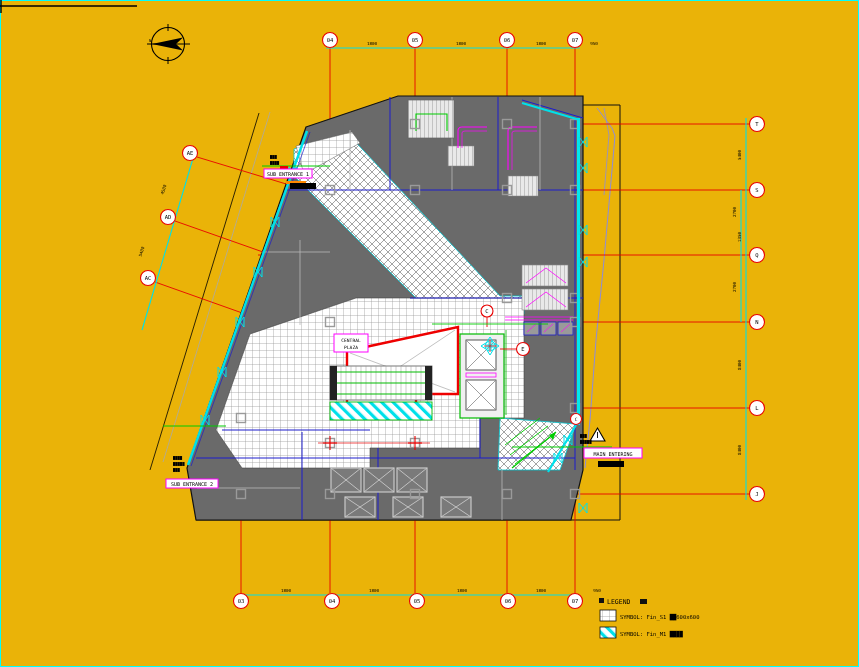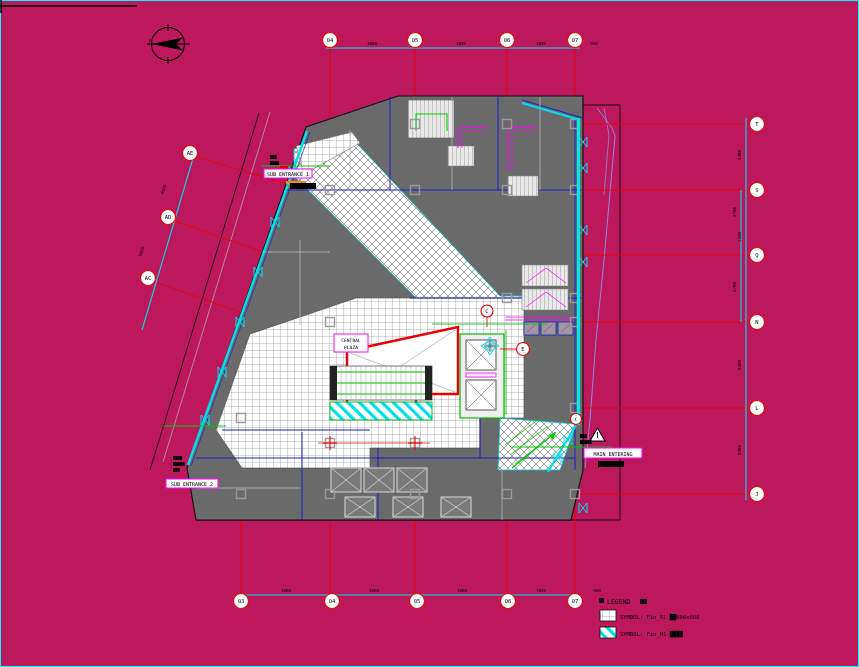--- a/index.html
+++ b/index.html
@@ -1,16 +1,16 @@
 <!DOCTYPE html>
 <html><head>
 <meta charset="utf-8">
 <style>
   html,body{margin:0;padding:0;background:#fff;}
-  #stage{position:relative;width:859px;height:667px;background:#be185d;overflow:hidden;}
+  #stage{position:relative;width:859px;height:667px;background:#eab308;overflow:hidden;}
   svg{position:absolute;left:0;top:0;}
   text{font-family:"DejaVu Sans Mono","Liberation Mono",monospace;fill:#000;}
   .bubble-label{font-size:5.5px;text-anchor:middle;}
   .dim{font-size:4.2px;text-anchor:middle;}
   .note{font-size:3.8px;}
   .planlabel{font-size:5px;text-anchor:middle;}
 </style>
 </head>
 <body>
 

